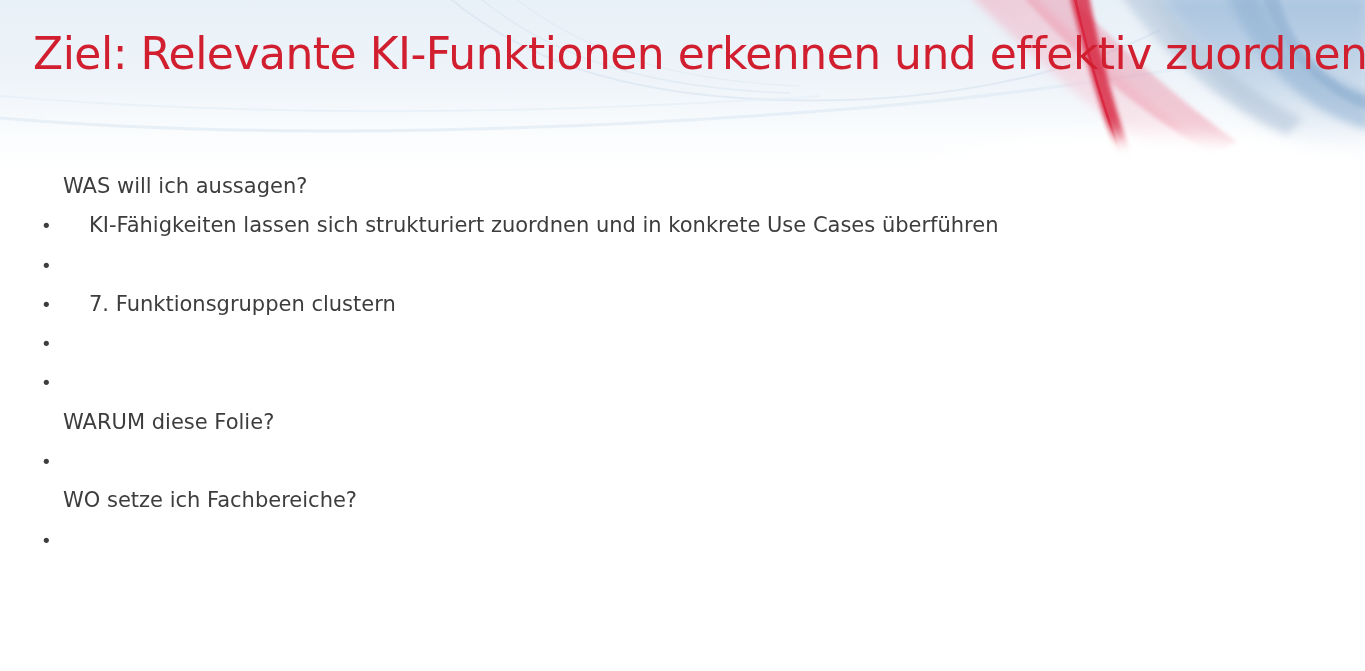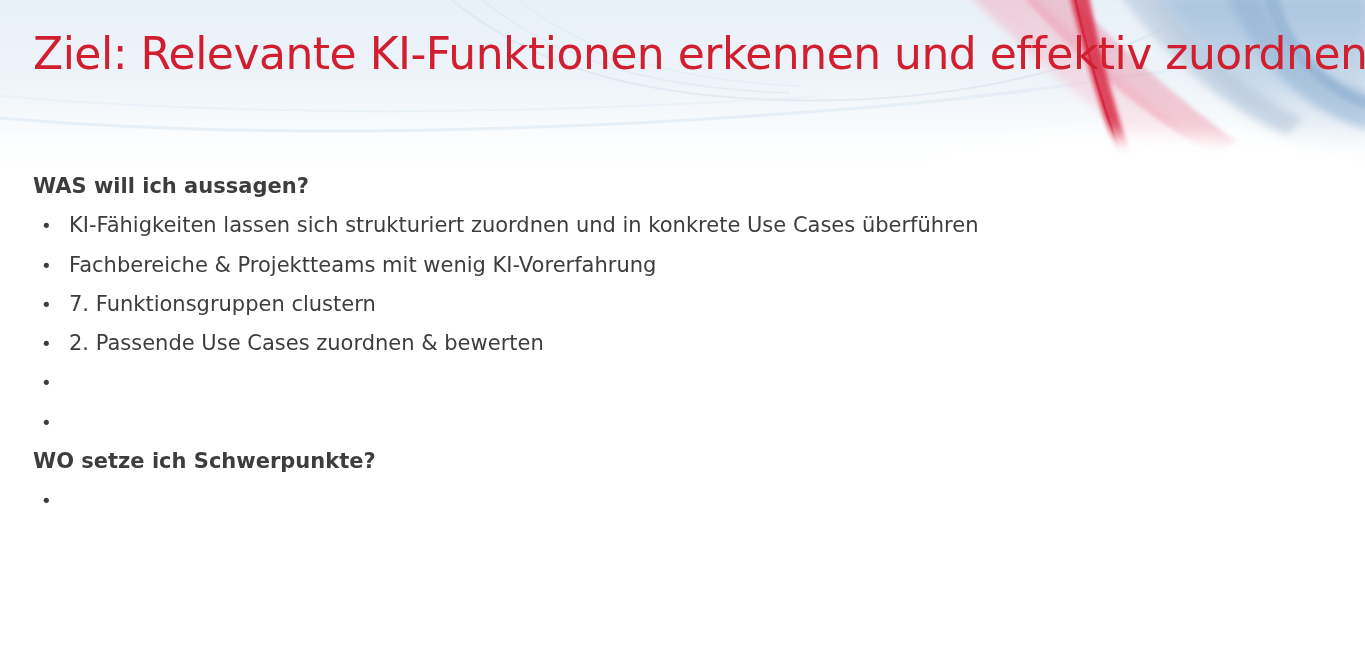--- a/index.html
+++ b/index.html
@@ -31,35 +31,36 @@
   }
   .slide-body{
     position:absolute;
     left:33px;top:167px;
     width:1300px;
     font-size:21px;
     color:var(--body-color,#3d3d3d);
     z-index:3;
   }
   .heading{
-    font-weight:bold;
+    font-weight:normal;
     height:39.3px;line-height:39.3px;
     white-space:nowrap;
+    margin-left:30px;
   }
   .bullet-row{
     display:flex;
     height:39.3px;line-height:39.3px;
     white-space:nowrap;
   }
   .bullet-marker{
     flex:0 0 28px;
     padding-left:8px;
     font-size:18px;
   }
-  .bullet-text{flex:0 0 auto;}
+  .bullet-text{flex:0 0 auto;margin-left:20px;}
 </style>
 </head>
 <body>
 
 <div class="slide">
 
   <div class="bg-band"></div>
 
   <svg class="waves-svg" width="1365" height="180" viewBox="0 0 1365 180" aria-hidden="true">
     <g fill="none" stroke="#d8e4f0" stroke-opacity="0.65">
@@ -113,35 +114,34 @@
   <div class="slide-title">Ziel: Relevante KI-Funktionen erkennen und effektiv zuordnen</div>
 
   <div class="slide-body">
       <div class="heading">WAS will ich aussagen?</div>
       <div class="bullet-row">
         <span class="bullet-marker">•</span>
         <span class="bullet-text">KI-Fähigkeiten lassen sich strukturiert zuordnen und in konkrete Use Cases überführen</span>
       </div>
       <div class="bullet-row">
         <span class="bullet-marker">•</span>
-        <span class="bullet-text">Fachbereiche &amp; Projektteams mit wenig KI-Vorerfahrung</span>
       </div>
       <div class="bullet-row">
         <span class="bullet-marker">•</span>
         <span class="bullet-text">7. Funktionsgruppen clustern</span>
       </div>
       <div class="bullet-row">
         <span class="bullet-marker">•</span>
-        <span class="bullet-text">2. Passende Use Cases zuordnen &amp; bewerten</span>
       </div>
       <div class="bullet-row">
         <span class="bullet-marker">•</span>
       </div>
+      <div class="heading">WARUM diese Folie?</div>
       <div class="bullet-row">
         <span class="bullet-marker">•</span>
       </div>
-      <div class="heading">WO setze ich Schwerpunkte?</div>
+      <div class="heading">WO setze ich Fachbereiche?</div>
       <div class="bullet-row">
         <span class="bullet-marker">•</span>
       </div>
     </div>
 
 </div>
 
 </body></html>

